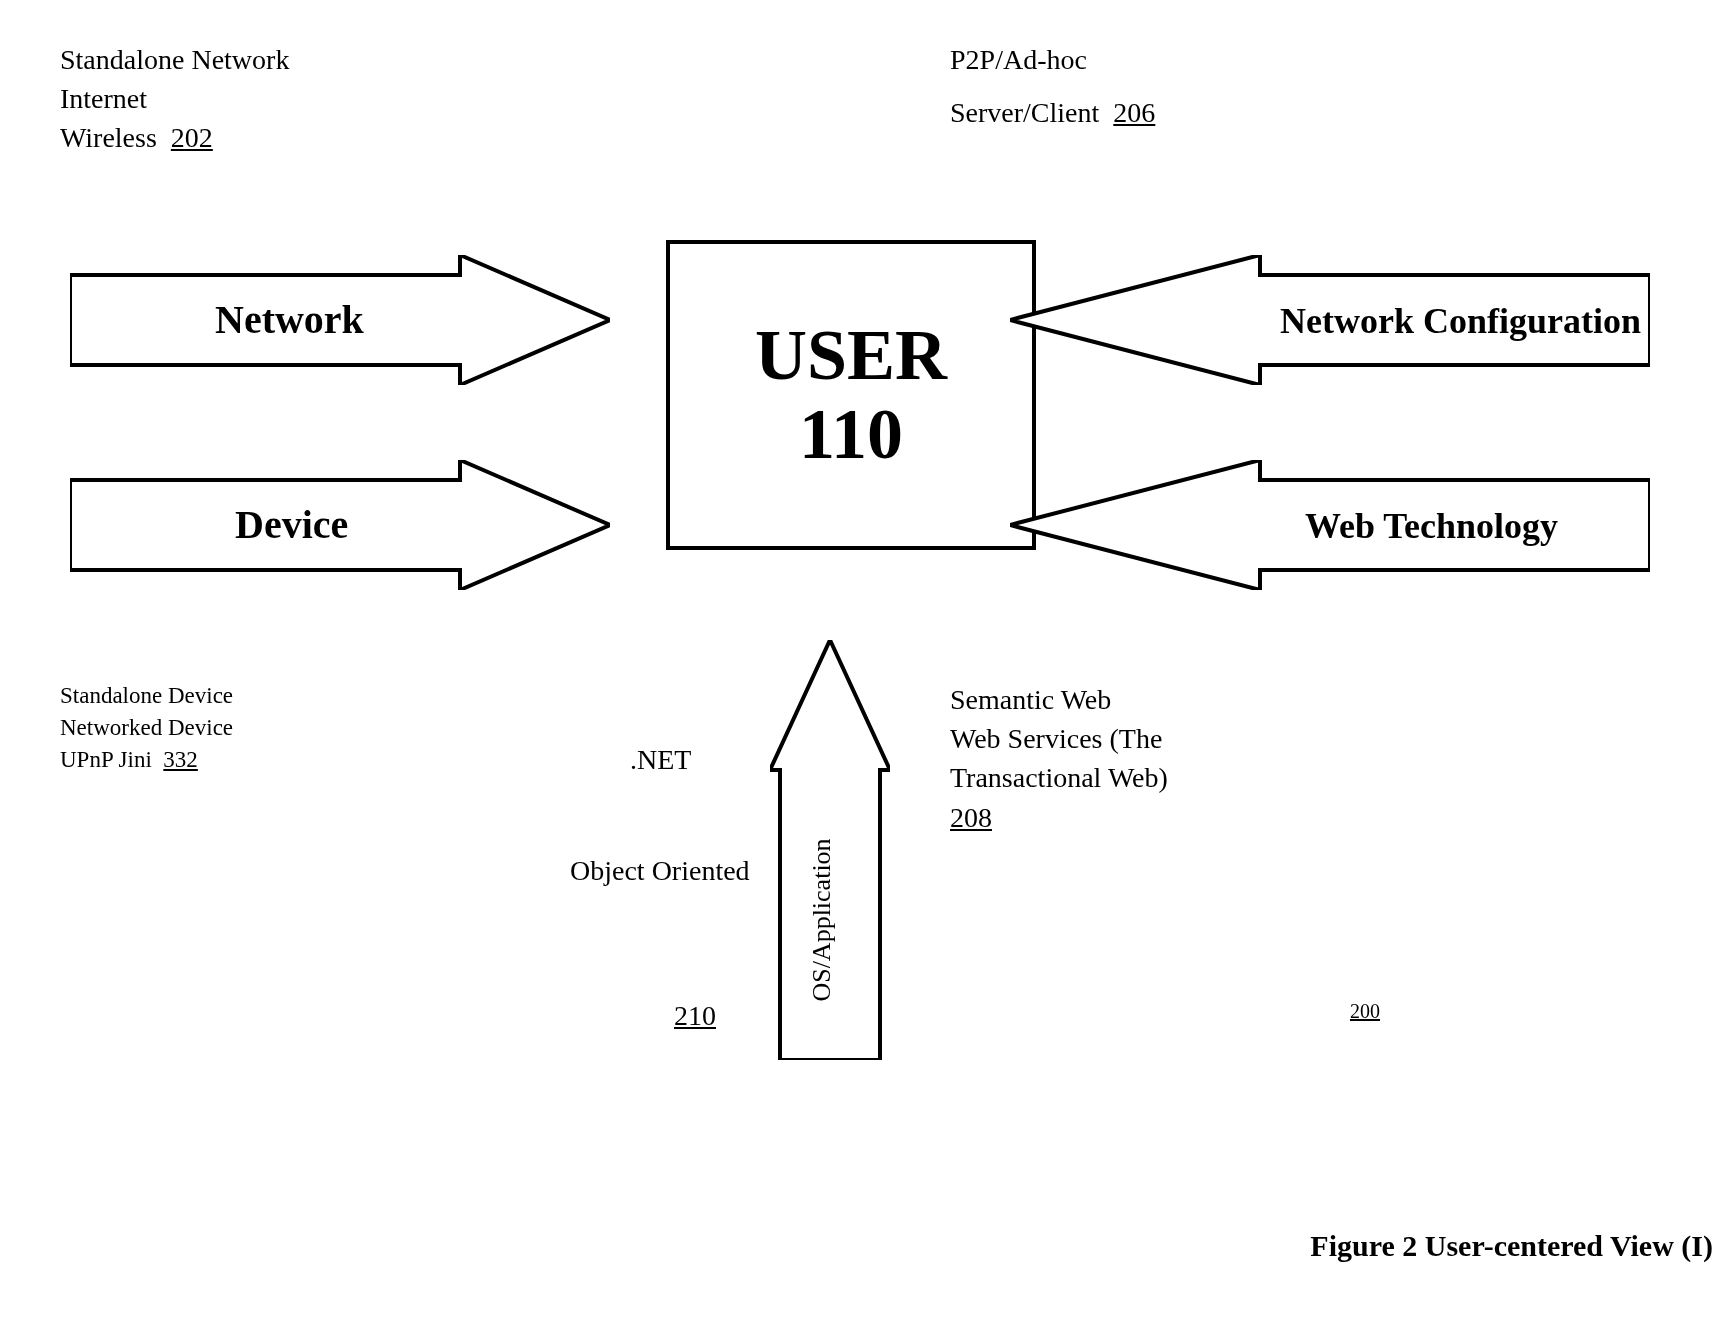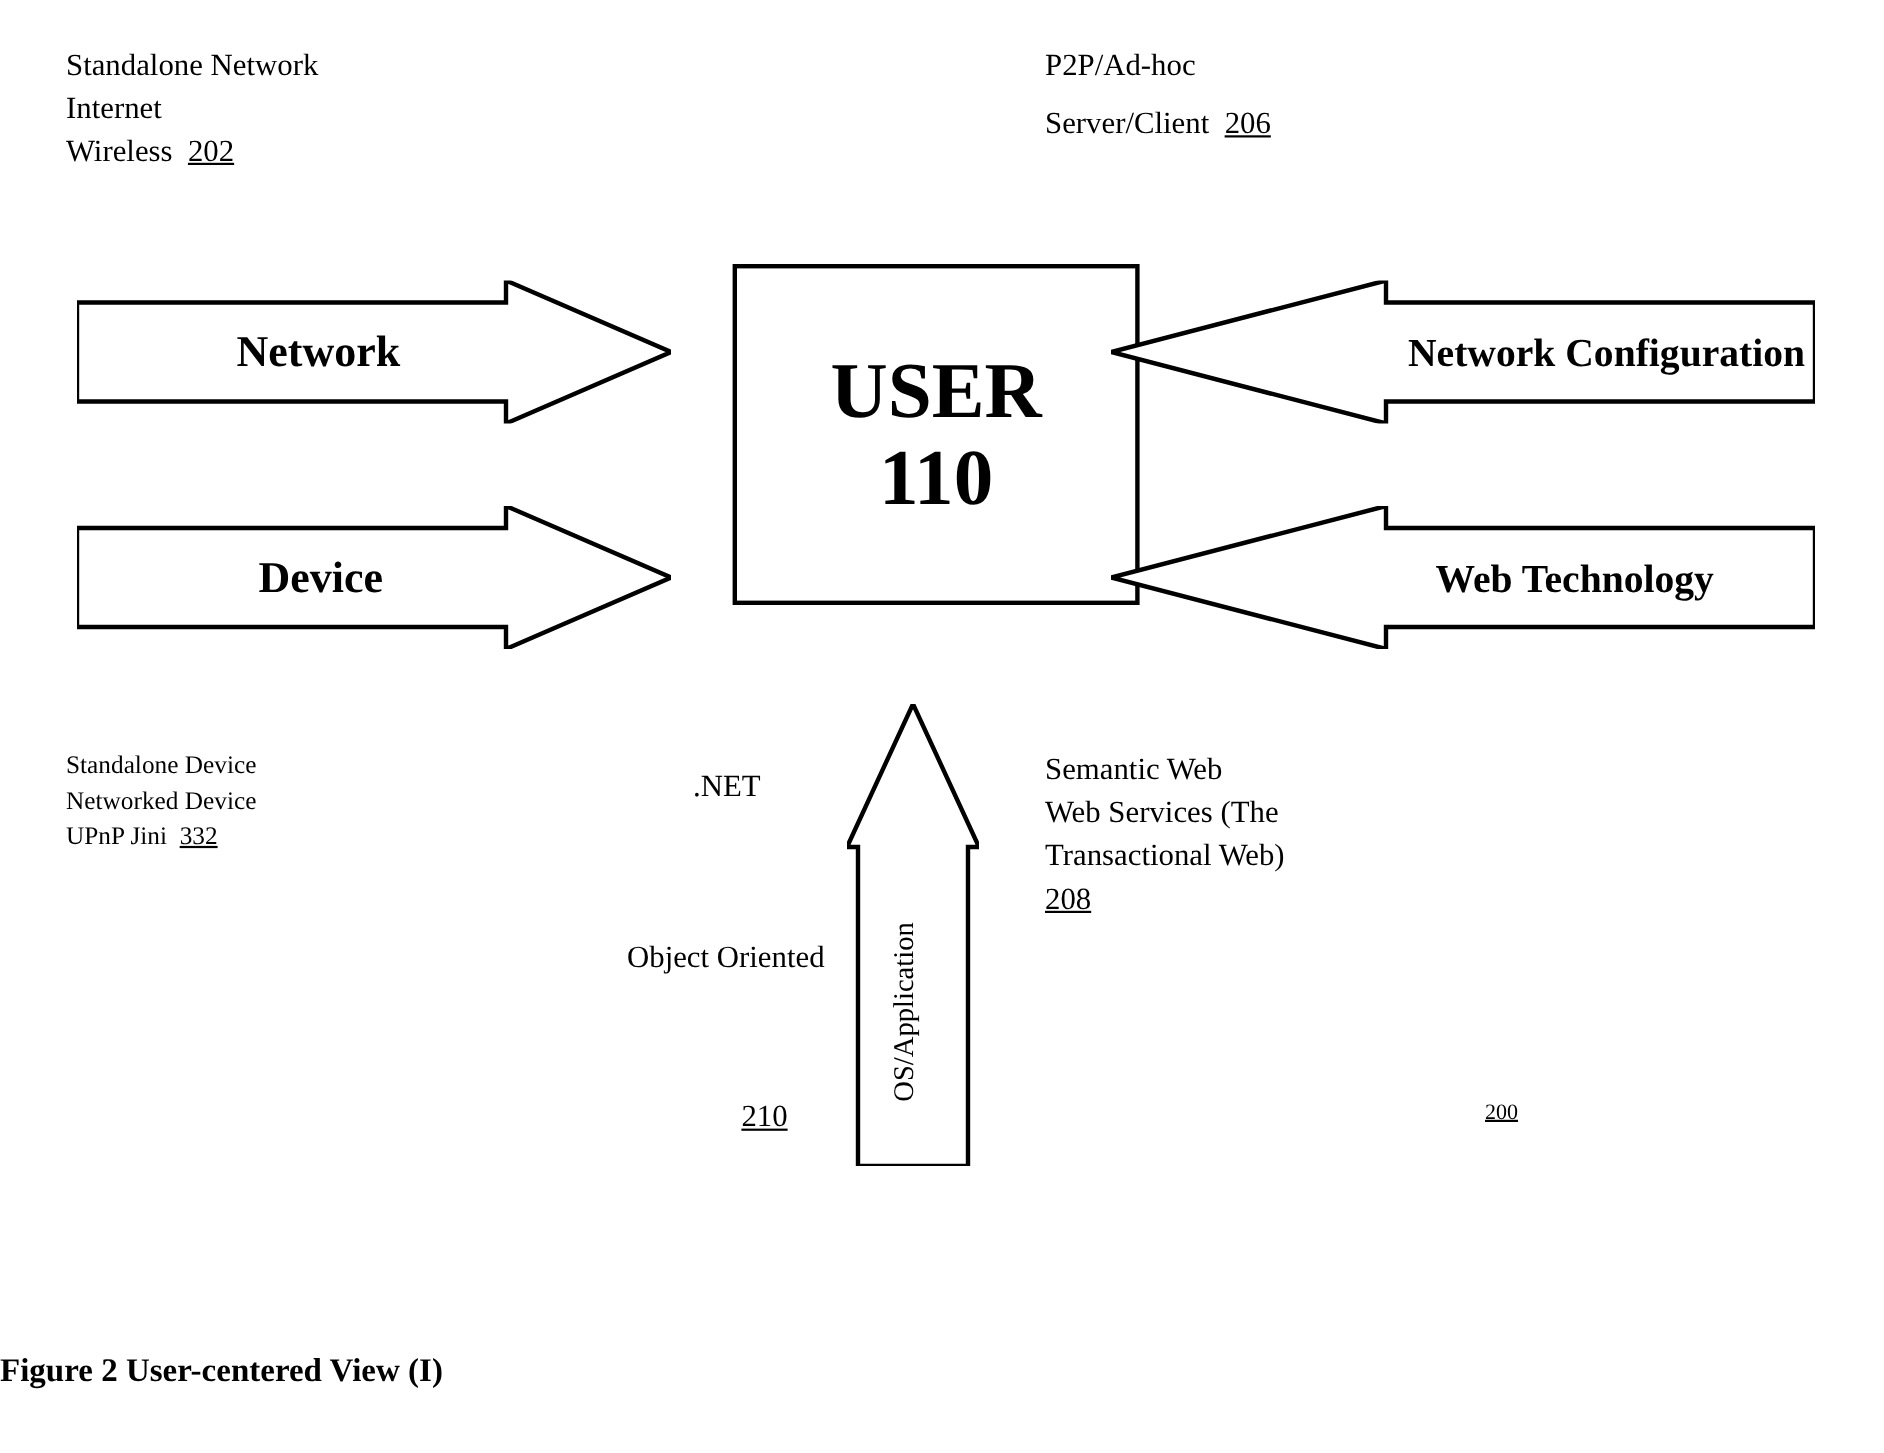--- a/index.html
+++ b/index.html
@@ -84,21 +84,21 @@
     .arrow-svg {
       position: absolute;
     }
 
     
     .figure-caption {
       position: absolute;
       bottom: 40px;
       left: 0;
       right: 0;
-      text-align: left;
+      text-align: right;
       font-size: 30px;
       font-weight: bold;
       margin-top: 35px;
     }
 
     .dot-label {
       position: absolute;
       font-size: 28px;
     }
   </style>
@@ -164,21 +164,21 @@
     </div>
   </div>
 
   <div class="bottom-right-labels">
     <div>Semantic Web</div>
     <div>Web Services (The</div>
     <div>Transactional Web)</div>
     <div class="underline-ref">208</div>
   </div>
 
-  <div class="dot-label" style="top: 700px; left: 630px; font-size: 28px;">
+  <div class="dot-label" style="top: 744px; left: 630px; font-size: 28px;">
     <span>.NET</span>
   </div>
 
   <div class="dot-label" style="top: 855px; left: 570px; font-size: 28px;">
     <span>Object Oriented</span>
   </div>
 
   <div class="dot-label" style="top: 1000px; left: 650px; font-size: 28px; margin-left: 24px;">
     <span class="underline-ref">210</span>
   </div>

